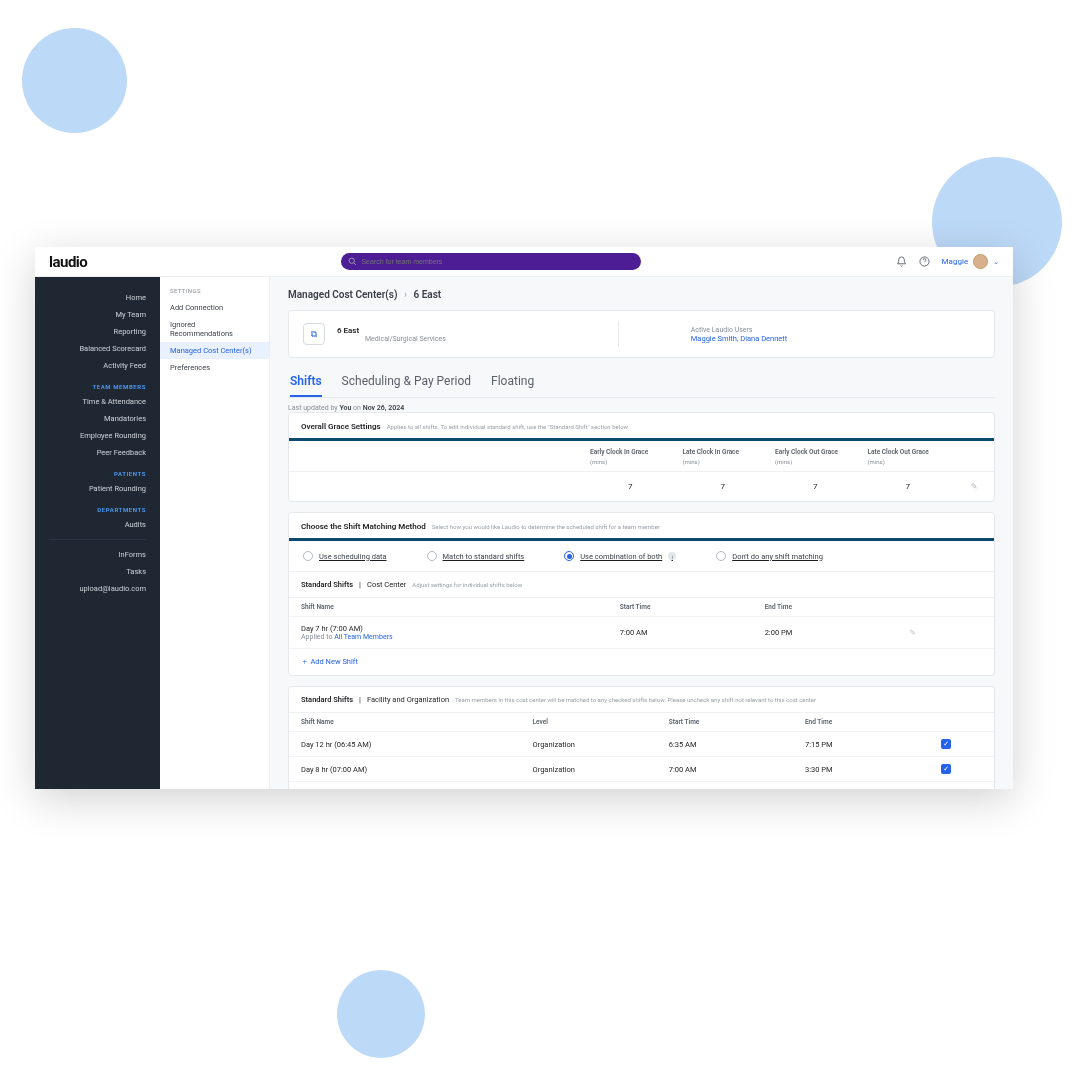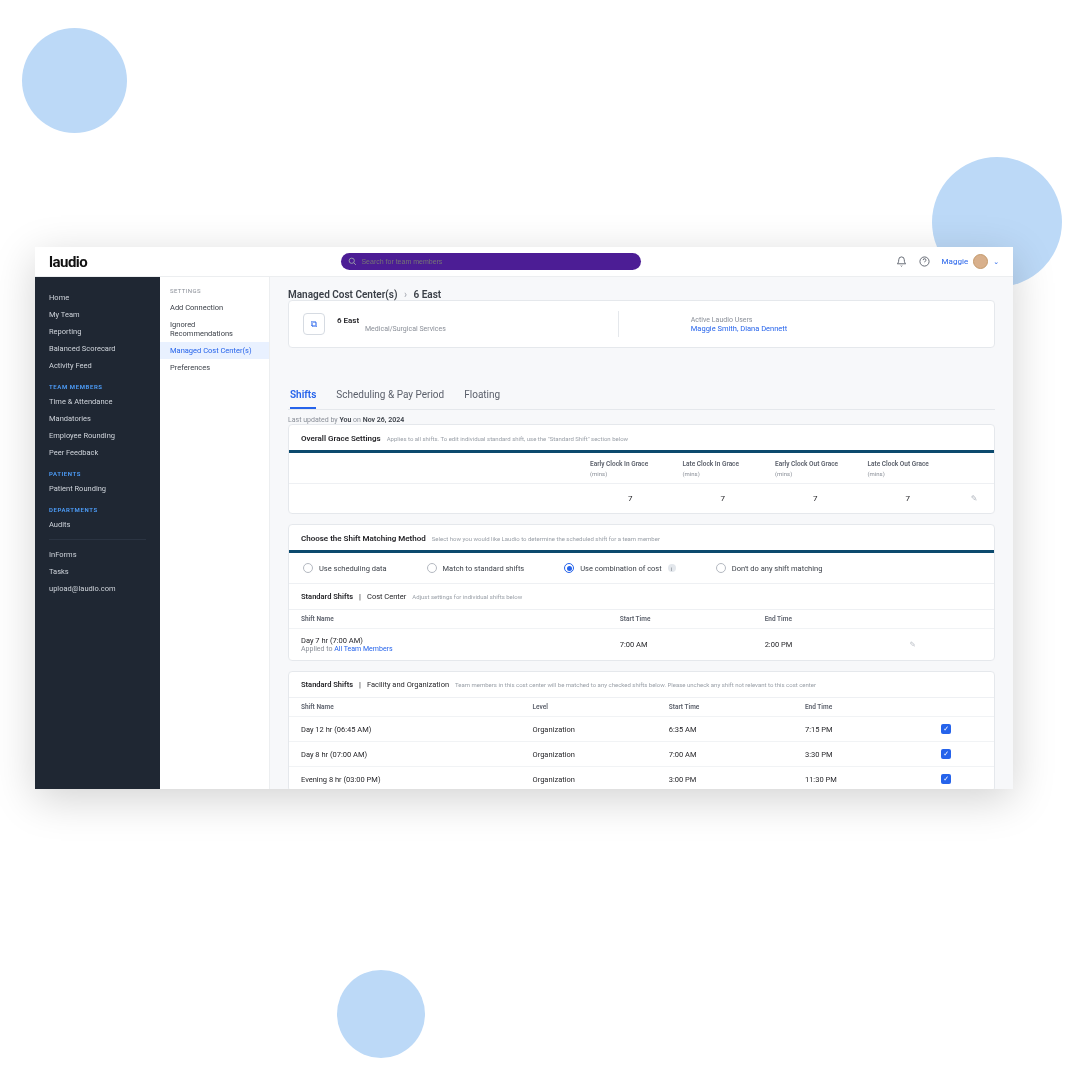--- a/index.html
+++ b/index.html
@@ -47,69 +47,70 @@
 .user-chip { display: flex; align-items: center; gap: 5px; font-size: 8px; color: #2563eb; }
 .avatar { width: 15px; height: 15px; border-radius: 50%; background: #d8b08c; border:1px solid #c49a6c;}
 .chev { color:#2563eb; font-size:7px;}
 
 
 .body { flex: 1; display: flex; overflow: hidden;}
 .sidebar {
   width: 125px; background: #1f2733; color: #cfd4db;
   padding: 12px 0;
   font-size: 7.5px;
+  text-align: right;
 }
 .sidebar .nav-item { padding: 4px 14px; cursor: pointer; display:block;}
 .sidebar .section-label {
   padding: 9px 14px 3px; font-size: 6px; letter-spacing: 0.6px;
   color: #4ea0ff; font-weight: 600; text-transform: uppercase;
 }
 .sidebar hr { border: none; border-top: 1px solid #2b3442; margin: 6px 14px; }
 
 
 .settings-col {
   width: 110px; background: #fff; border-right: 1px solid #eceef0;
   padding: 10px 0;
 }
 .settings-col .hdr { font-size: 6px; color: #8a8f98; padding: 0 10px 5px; letter-spacing: 0.4px;}
 .settings-col .s-item { padding: 4px 10px; font-size: 7.5px; color: #3a3f47; cursor:pointer;}
 .settings-col .s-item.active { background: #e9f1ff; color: #2563eb; }
 
 
 .main { flex: 1; padding: 12px 18px; overflow-y: auto; }
-.breadcrumb { font-size: 10px; font-weight: 600; color: #3a3f47; }
+.breadcrumb { font-size: 10px; font-weight: 600; color: #3a3f47; margin-bottom: 10px;}
 .breadcrumb .sep { color: #a0a4ad; margin: 0 4px; font-weight: 400;}
 .card { background: #fff; border: 1px solid #e5e8ec; border-radius: 4px; margin-bottom: 10px;}
 .unit-card { display: flex; align-items: center; gap: 12px; padding: 10px 14px;}
 .unit-icon { width: 22px; height: 22px; border: 1px solid #d6dbe2; border-radius: 4px; display:flex;align-items:center;justify-content:center; color:#2563eb; font-size:9px;}
 .unit-col { display:flex; flex-direction:column; }
 .unit-name { font-weight:600; font-size:8px;}
 .unit-sub { color:#8a8f98; font-size:7px;margin-left:28px;}
 .unit-sep { width:1px; height:26px; background:#e5e8ec; margin:0 60px 0 160px;}
 .users-label { font-size:7px; color:#8a8f98;}
 .users-val { font-size:7.5px; color:#2563eb;}
 
 .tabs { display:flex; gap:20px; border-bottom:1px solid #e5e8ec; padding:0 2px; margin-bottom:6px;}
-.tab { padding:6px 0 7px; font-size:10px; color:#5a5f6a; cursor:pointer;margin-top:25px;}
+.tab { padding:6px 0 7px; font-size:12px; color:#5a5f6a; cursor:pointer;}
 .tab.active { color:#2563eb; border-bottom:2px solid #2563eb; font-weight:600;}
 
 .updated { font-size:7px; color:#8a8f98; margin-bottom:0;}
 .updated b { color:#3a3f47; font-weight:600;}
 
 .card-header { padding:9px 12px 7px; border-bottom:3px solid #0c4a6e; display:flex; align-items:baseline; gap:6px;}
 .card-header .title { font-weight:600; font-size:8px;}
 .card-header .hint { font-size:6px; color:#9aa0a8;}
 
 .grace-grid { display:grid; grid-template-columns: 295px 1fr 1fr 1fr 1fr 40px; }
 .grace-grid .gh { font-size:6.5px; color:#5a5f6a; padding:7px 6px 2px; font-weight:600;}
 .grace-grid .gh2 { font-size:6px; color:#8a8f98; padding:0 6px 6px;}
 .grace-grid .gv { text-align:center; font-size:8px; padding:10px 6px; border-top:1px solid #eef0f3;}
 .pencil { color:#b4b9c1; cursor:pointer;}
 
-.radio-row { display:flex; padding:10px 14px; gap:40px;}
+.radio-row { display:flex; padding:10px 14px; gap:40px;text-decoration:underline;}
 .radio-opt { display:flex; align-items:center; gap:6px; font-size:7.5px; color:#3a3f47; cursor:pointer;}
 .radio { width:10px; height:10px; border:1.2px solid #b4b9c1; border-radius:50%; display:inline-flex; align-items:center; justify-content:center;}
 .radio.checked { border-color:#2563eb;}
 .radio.checked::after { content:""; width:5px; height:5px; border-radius:50%; background:#2563eb;}
 .info-dot { width:8px;height:8px;border-radius:50%;background:#e3e7ec;font-size:6px;display:inline-flex;align-items:center;justify-content:center;color:#7a8089;}
 
 .divider-label { padding:8px 12px; border-top:1px solid #eef0f3; display:flex; gap:6px; align-items:baseline;}
 .divider-label .dl1 { font-weight:600; font-size:7.5px;}
 .divider-label .dl2 { font-size:7.5px;}
 .divider-label .hint { font-size:6px; color:#9aa0a8;}
@@ -275,21 +276,21 @@
             <label class="radio-opt">
               <span class="radio"></span>
               <span>Use scheduling data</span>
             </label>
             <label class="radio-opt">
               <span class="radio"></span>
               <span>Match to standard shifts</span>
             </label>
             <label class="radio-opt">
               <span class="radio checked"></span>
-              <span>Use combination of cost</span>
+              <span>Use combination of both</span>
               <span class="info-dot">i</span>
             </label>
             <label class="radio-opt">
               <span class="radio"></span>
               <span>Don't do any shift matching</span>
             </label>
           </div>
 
         <div class="divider-label">
           <span class="dl1">Standard Shifts</span>
@@ -307,20 +308,21 @@
             <div class="shift-row">
               <div>
                 <div>Day 7 hr (7:00 AM)</div>
                 <div class="shift-sub"><span>Applied to </span><a>All Team Members</a></div>
               </div>
               <div>7:00 AM</div>
               <div>2:00 PM</div>
               <div class="pencil">✎</div>
             </div>
           </div>
+        <div class="add-link">＋ <span>Add New Shift</span></div>
       </div>
 
       <div class="card">
         <div class="divider-label" style="border-top:none;">
           <span class="dl1">Standard Shifts</span>
           <span>|</span>
           <span class="dl2">Facility and Organization</span>
           <span class="hint">Team members in this cost center will be matched to any checked shifts below. Please uncheck any shift not relevant to this cost center</span>
         </div>
         <div class="org-hdr-row">

